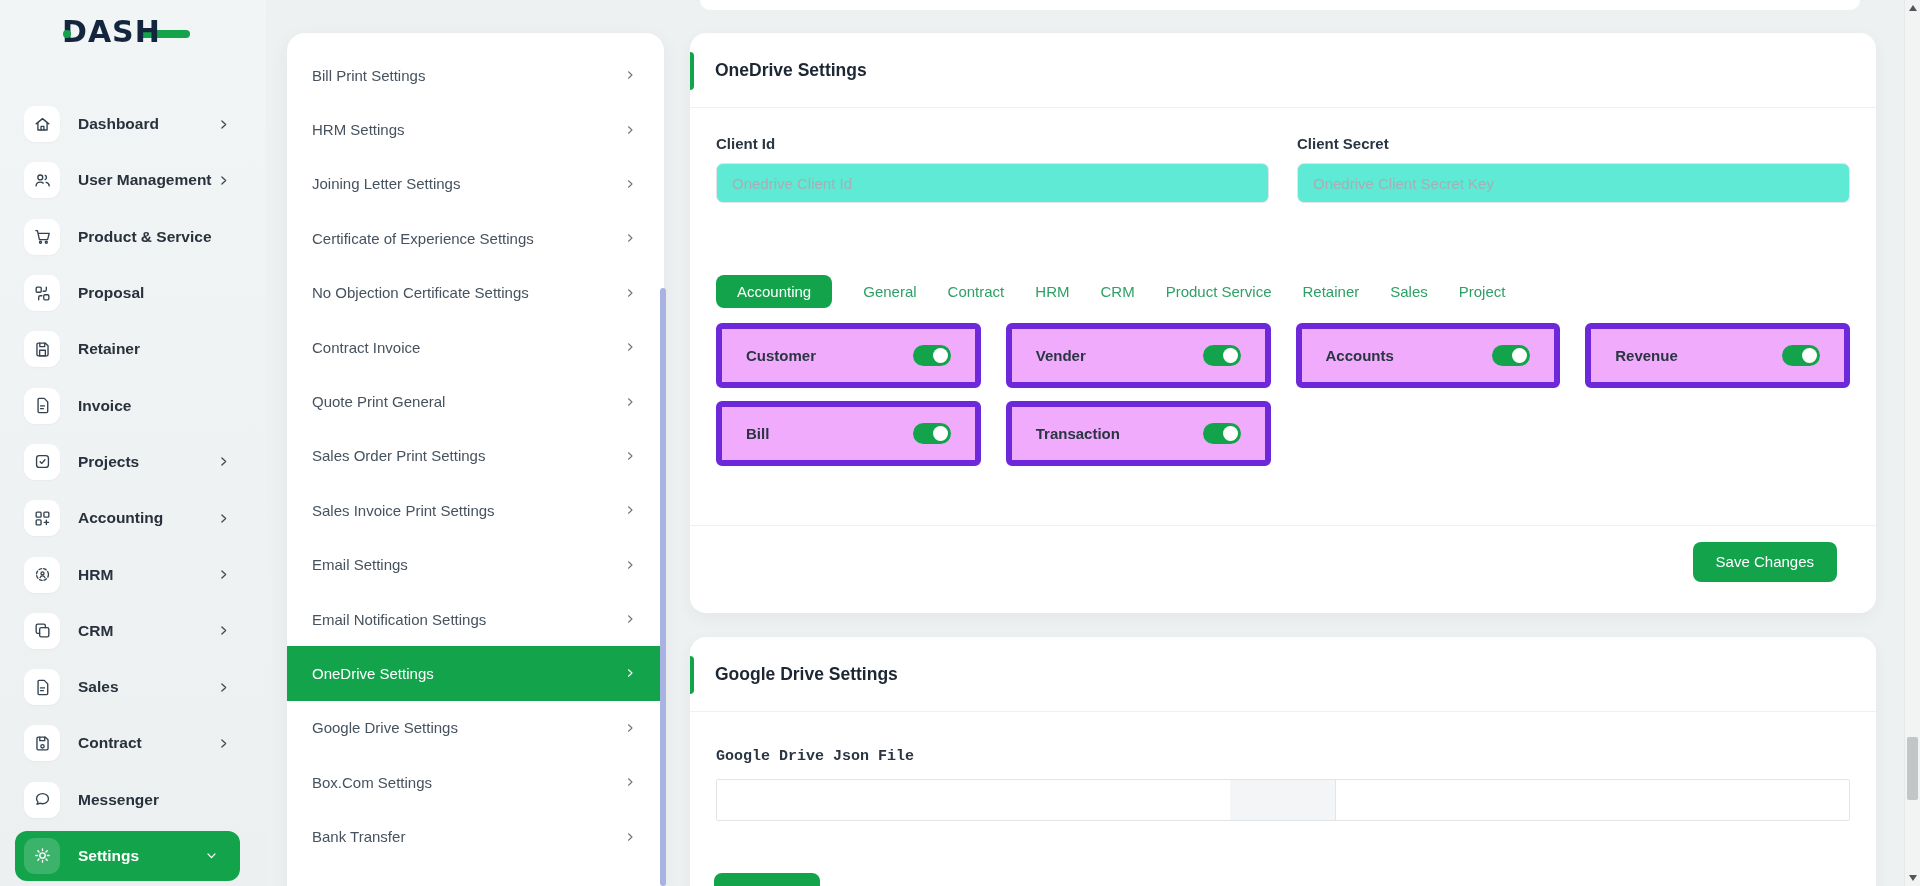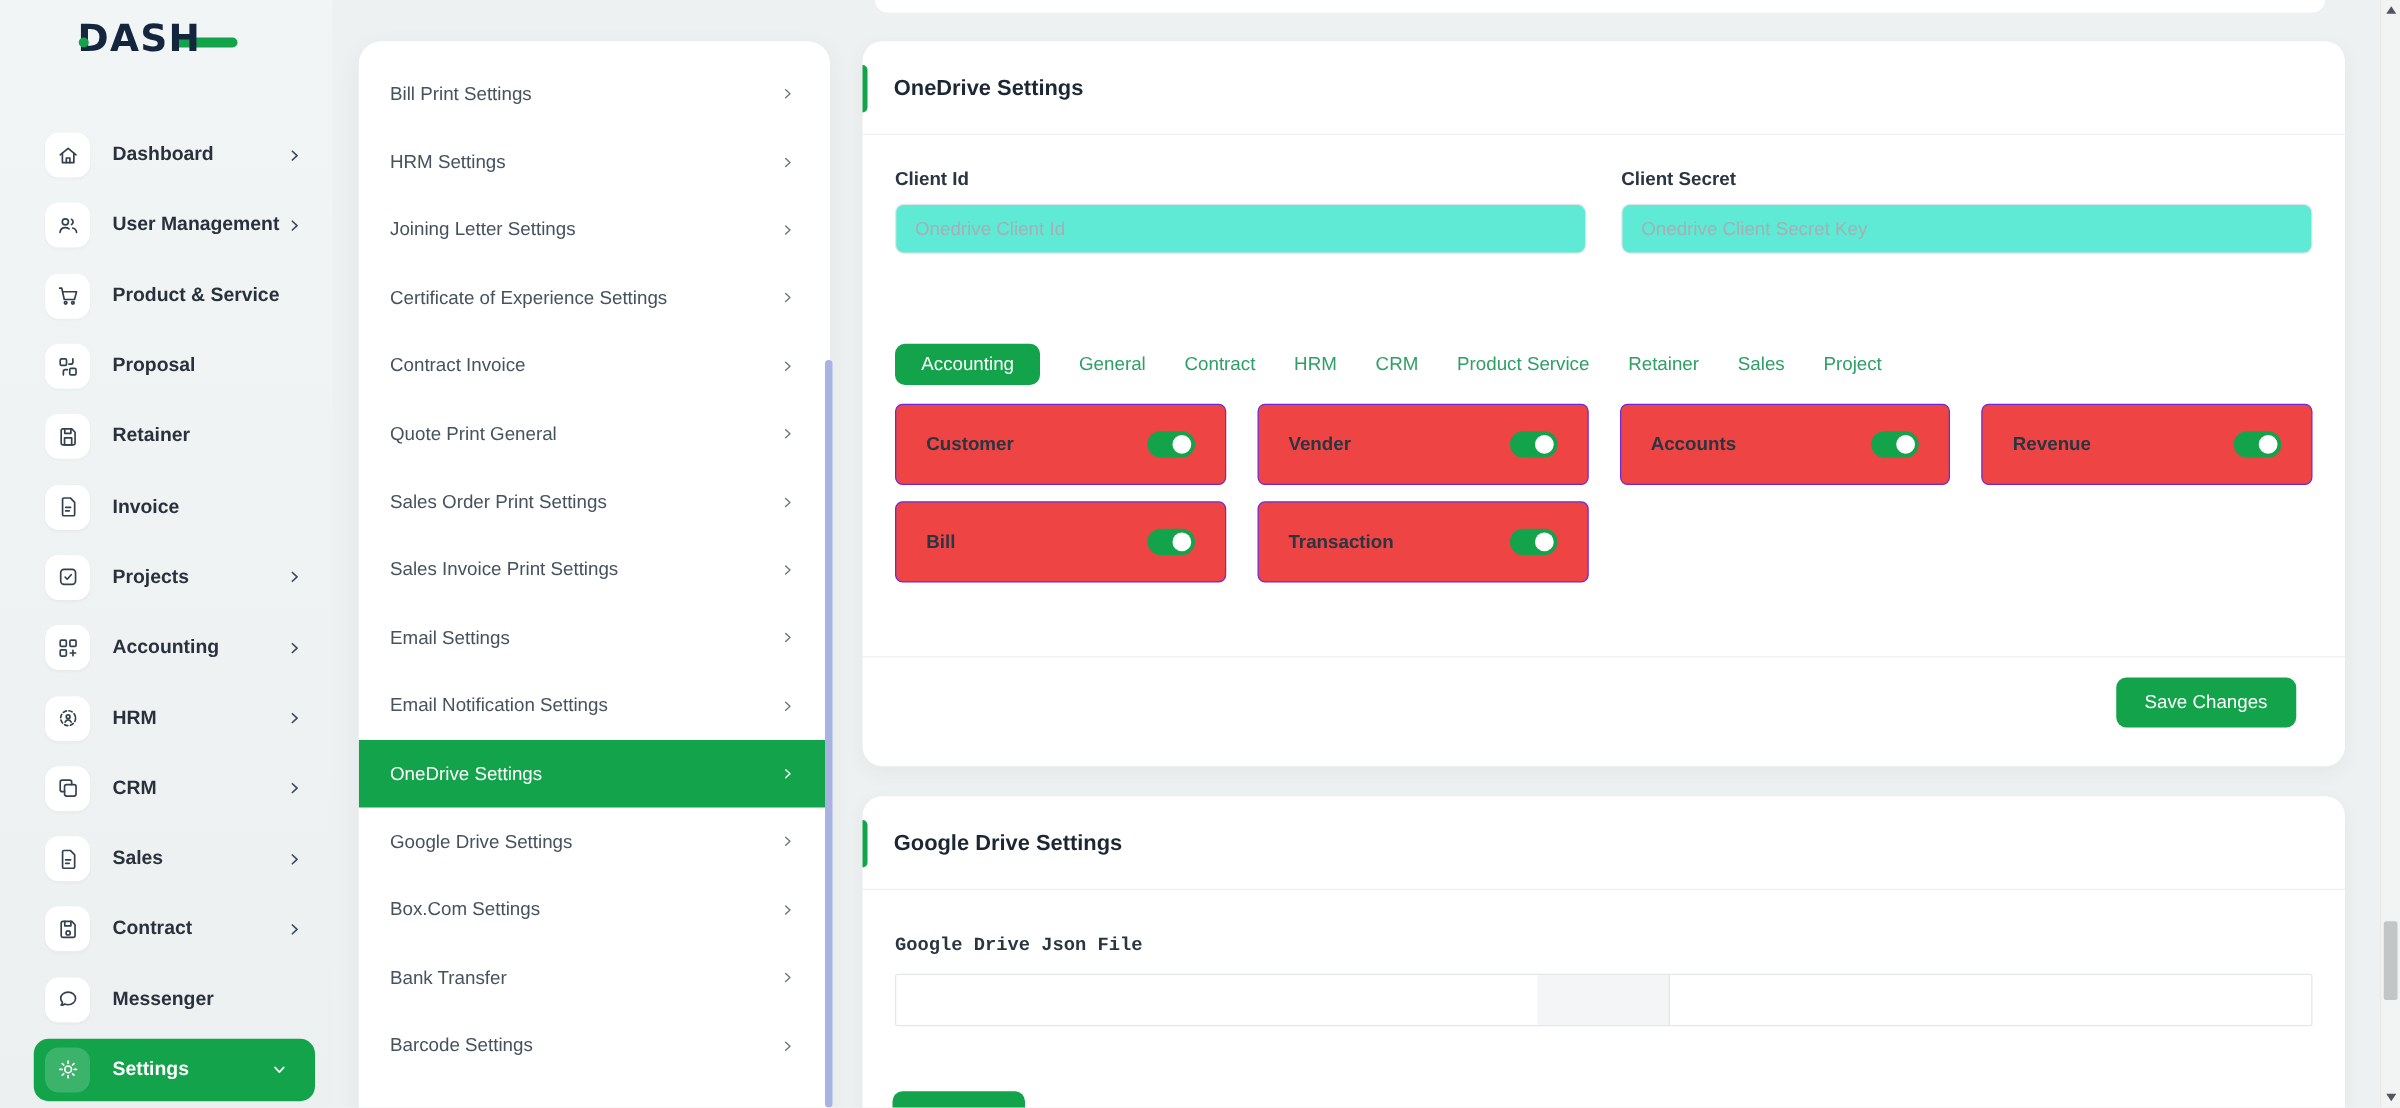--- a/index.html
+++ b/index.html
@@ -19,21 +19,21 @@
   }
   .logo { position:absolute; left:62px; top:14px; width:132px; height:40px; }
   .logo-text {
     position:relative; z-index:2;
     font-size:30px; font-weight:800; letter-spacing:1px; color:#14263e;
     font-family:"DejaVu Sans", sans-serif;
   }
   .logo-dash { position:absolute; z-index:1; left:76px; top:16px; width:52px; height:8px; background:#12a34b; border-radius:4px; }
   .logo-dot  { position:absolute; z-index:3; left:1px; top:16px; width:8px; height:8px; background:#12a34b; border-radius:50%; }
 
-  .nav { position:absolute; top:96px; left:0; width:266px;margin-left:12px; }
+  .nav { position:absolute; top:96px; left:0; width:266px; }
   .nav-item { position:relative; height:56.3px; display:flex; align-items:center; padding-left:24px; cursor:pointer; }
   .icon-tile {
     width:36px; height:36px; flex:0 0 36px; background:#fff; border-radius:11px;
     display:flex; align-items:center; justify-content:center; color:#33414f;
     box-shadow:0 1px 2px rgba(30,40,50,.04);
   }
   .nav-label { margin-left:18px; font-size:15.5px; font-weight:600; color:#28313c; white-space:nowrap; }
   .nav-chevron { position:absolute; right:36px; display:flex; color:#3c4854; }
   .nav-item.active {
     background:#12a34b; border-radius:12px; height:50px;
@@ -88,21 +88,21 @@
     font-family:"Liberation Sans", sans-serif;
   }
   .text-input::placeholder { color:#a7aeb7; }
 
   .tabs-row { margin-top:72px; display:flex; align-items:center; gap:31px; }
   .tab { font-size:15px; color:#2ea065; cursor:pointer; white-space:nowrap; }
   .tab.active { background:#12a34b; color:#fff; border-radius:8px; padding:8px 21px; font-weight:500; }
 
   .toggles-grid { margin-top:15px; display:grid; grid-template-columns:repeat(4,1fr); gap:13px 25px; }
   .toggle-card {
-    height:65px; border:1px solid #6d28d9; border-radius:6px; background:#ef4444;
+    height:65px; border:6px solid #6d28d9; border-radius:6px; background:#f0abfc;
     display:flex; align-items:center; justify-content:space-between; padding:0 24px;
   }
   .toggle-label { font-size:15px; font-weight:600; color:#2a3542; }
   .switch { position:relative; width:38px; height:21px; background:#12a34b; border-radius:11px; cursor:pointer; flex:0 0 38px; }
   .switch .knob { position:absolute; right:3px; top:3px; width:15px; height:15px; background:#fff; border-radius:50%; }
 
   .card-footer {
     position:absolute; left:0; right:0; top:492px; height:72px;
     border-top:1px solid #eef0f2; display:flex; align-items:center; justify-content:flex-end;
     padding-right:39px;
@@ -369,20 +369,28 @@
   <div class="submenu-item">
     <span>Joining Letter Settings</span>
     <span class="chev">
         <svg width="12" height="12" viewBox="0 0 24 24" fill="none" stroke="currentColor" stroke-width="2.2" stroke-linecap="round" stroke-linejoin="round">
           <path d="m9 5.5 7 6.5-7 6.5"></path>
         </svg>
       </span>
   </div>
   <div class="submenu-item">
     <span>Certificate of Experience Settings</span>
+    <span class="chev">
+        <svg width="12" height="12" viewBox="0 0 24 24" fill="none" stroke="currentColor" stroke-width="2.2" stroke-linecap="round" stroke-linejoin="round">
+          <path d="m9 5.5 7 6.5-7 6.5"></path>
+        </svg>
+      </span>
+  </div>
+  <div class="submenu-item">
+    <span>No Objection Certificate Settings</span>
     <span class="chev">
         <svg width="12" height="12" viewBox="0 0 24 24" fill="none" stroke="currentColor" stroke-width="2.2" stroke-linecap="round" stroke-linejoin="round">
           <path d="m9 5.5 7 6.5-7 6.5"></path>
         </svg>
       </span>
   </div>
   <div class="submenu-item">
     <span>Contract Invoice</span>
     <span class="chev">
         <svg width="12" height="12" viewBox="0 0 24 24" fill="none" stroke="currentColor" stroke-width="2.2" stroke-linecap="round" stroke-linejoin="round">

